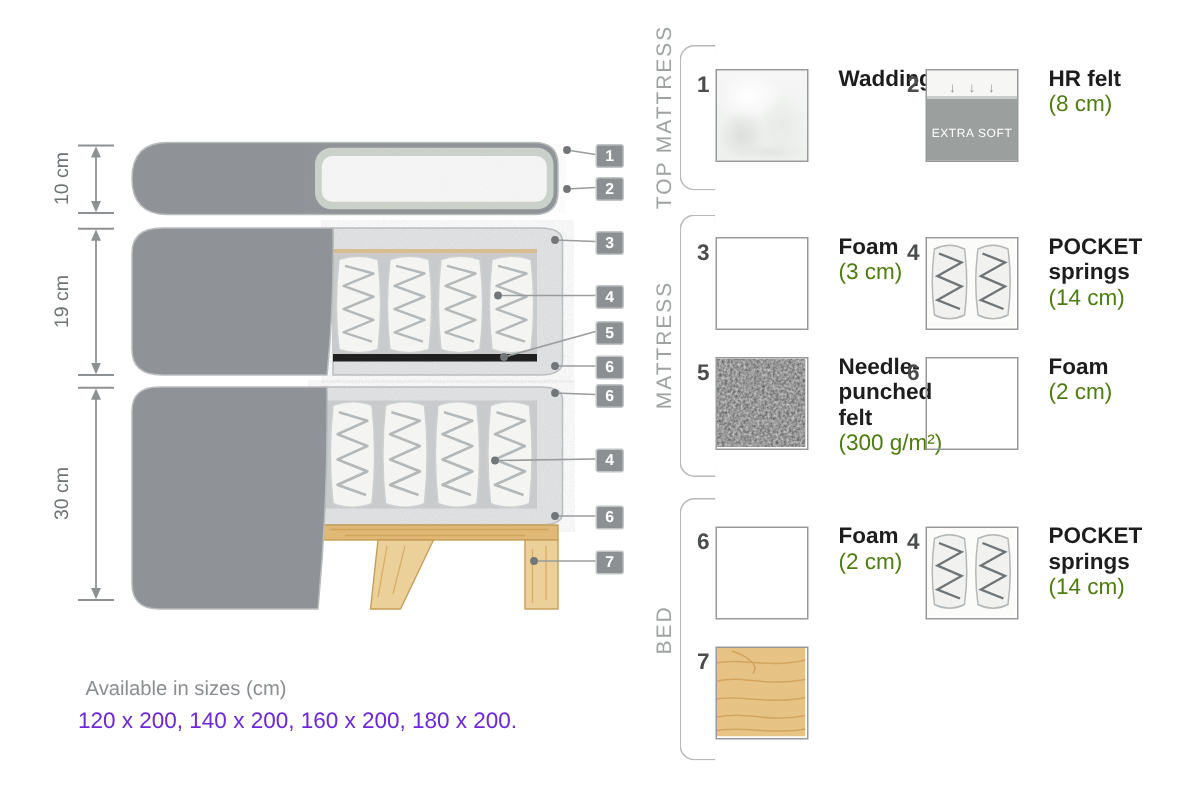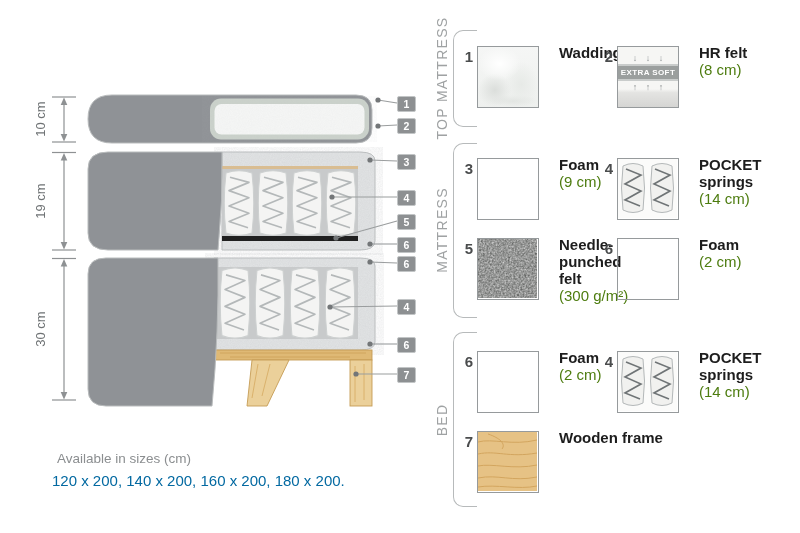--- a/index.html
+++ b/index.html
@@ -49,28 +49,28 @@
     background:linear-gradient(#f7f7f5 0%,#f7f7f5 62%,#eceder 72%,#dcdcda 78%,#d6d6d4 100%);
   }
   .swatch-hrfoam{
     background:linear-gradient(#f6f6f4 0%,#f6f6f4 70%,#e4e4e2 76%,#d5d5d3 100%);
     display:flex;flex-direction:column;align-items:center;justify-content:flex-start;
     padding-top:6px;
   }
   .soft-arrows{font-size:9px;line-height:10px;color:#8b9092;letter-spacing:3px;text-indent:3px;}
   .soft-badge{
     margin:1px 0;background:#9b9f9e;border:2px solid #c9cccb;color:#ffffff;
-    font-size:8px;font-weight:bold;letter-spacing:.4px;padding:2px 3px;white-space:nowrap;
+    font-size:8px;font-weight:normal;letter-spacing:.4px;padding:18px 3px;white-space:nowrap;
   }
   .item-label{margin-left:20px;margin-top:-2px;width:110px;}
   .item-name{font-size:15px;font-weight:bold;color:#1d1d1d;line-height:17px;white-space:pre-line;}
   .item-size{font-size:15px;color:#4d7c0f;line-height:17px;}
   
   .sizes-title{position:absolute;left:57px;top:451px;font-size:13.5px;color:#8b8e90;}
-  .sizes-values{position:absolute;left:52px;top:472px;font-size:15px;color:#0369a1;}
+  .sizes-values{position:absolute;left:52px;top:472px;font-size:15px;color:#6d28d9;}
 </style>
 </head>
 <body>
 
 <div id="page">
 
   <svg width="430" height="533" viewBox="0 0 430 533" style="position:absolute;left:0;top:0">
     <defs>
       <filter id="grain" x="-5%" y="-5%" width="110%" height="110%">
         <feTurbulence type="fractalNoise" baseFrequency="0.9" numOctaves="2" stitchTiles="stitch"></feTurbulence>
@@ -214,21 +214,21 @@
       <div class="item-name">HR felt</div>
       <div class="item-size">(8 cm)</div>
     </div>
   </div>
 
   <div class="legend-item" style="left:455px;top:158px">
     <div class="item-number">3</div>
     <div class="swatch swatch-foam"></div>
     <div class="item-label">
       <div class="item-name">Foam</div>
-      <div class="item-size">(9 cm)</div>
+      <div class="item-size">(3 cm)</div>
     </div>
   </div>
 
   <div class="legend-item" style="left:595px;top:158px">
     <div class="item-number">4</div>
     <div class="swatch">
       <svg width="59" height="59" viewBox="0 0 59 59">
         <rect width="59" height="59" fill="#fbfbfa"></rect>
         <path d="M5,7 Q15,2 25,7 Q28,29 25,51 Q15,56 5,51 Q2,29 5,7 Z" fill="#f1f1ef" stroke="#b4b8b9"></path>
         <polyline points="8,10 23,16 7,25 23,32 7,41 22,47" fill="none" stroke="#6f7476" stroke-width="1.6"></polyline>
@@ -310,20 +310,19 @@
           <path d="M0,10 C14,6 34,14 59,8"></path>
           <path d="M0,22 C18,18 30,26 59,21"></path>
           <path d="M0,34 C14,31 36,38 59,33"></path>
           <path d="M0,46 C20,42 34,50 59,45"></path>
           <path d="M10,2 C22,6 28,12 24,17"></path>
           <path d="M0,55 C18,52 40,58 59,54"></path>
         </g>
       </svg>
     </div>
     <div class="item-label">
-      <div class="item-name">Wooden frame</div>
     </div>
   </div>
 
   <div class="sizes-title">Available in sizes (cm)</div>
   <div class="sizes-values">120 x 200, 140 x 200, 160 x 200, 180 x 200.</div>
 
 </div>
 
 </body></html>

